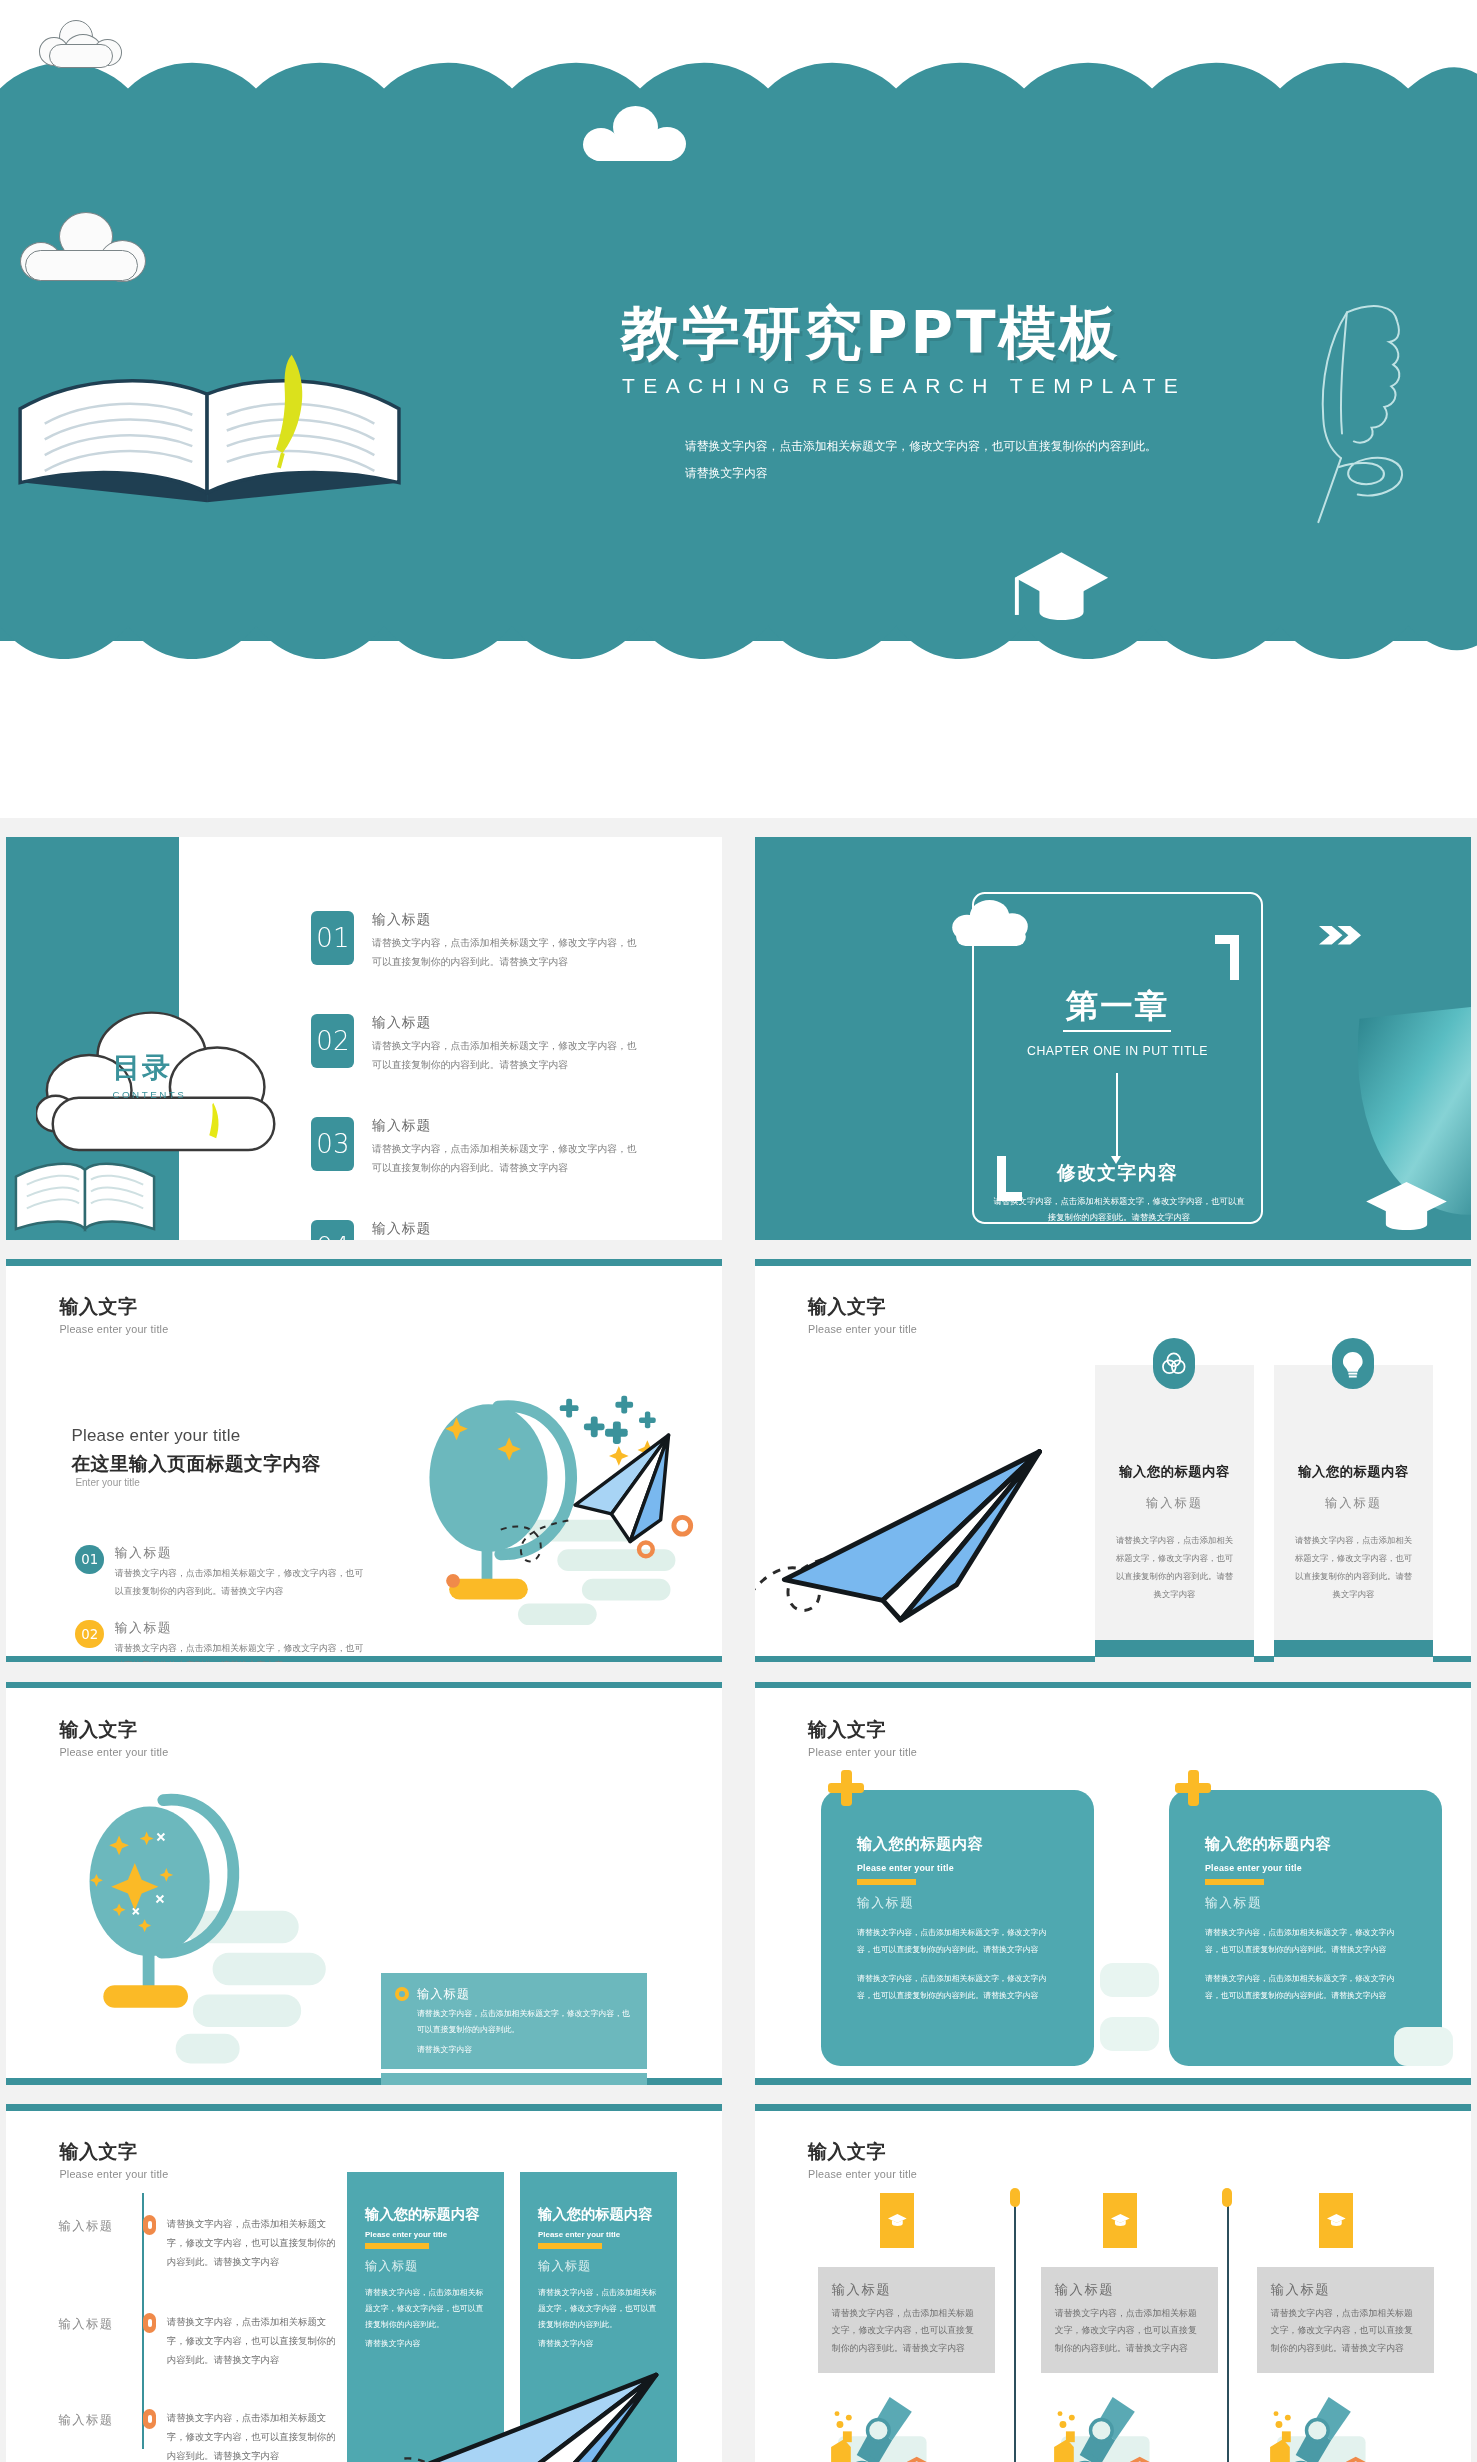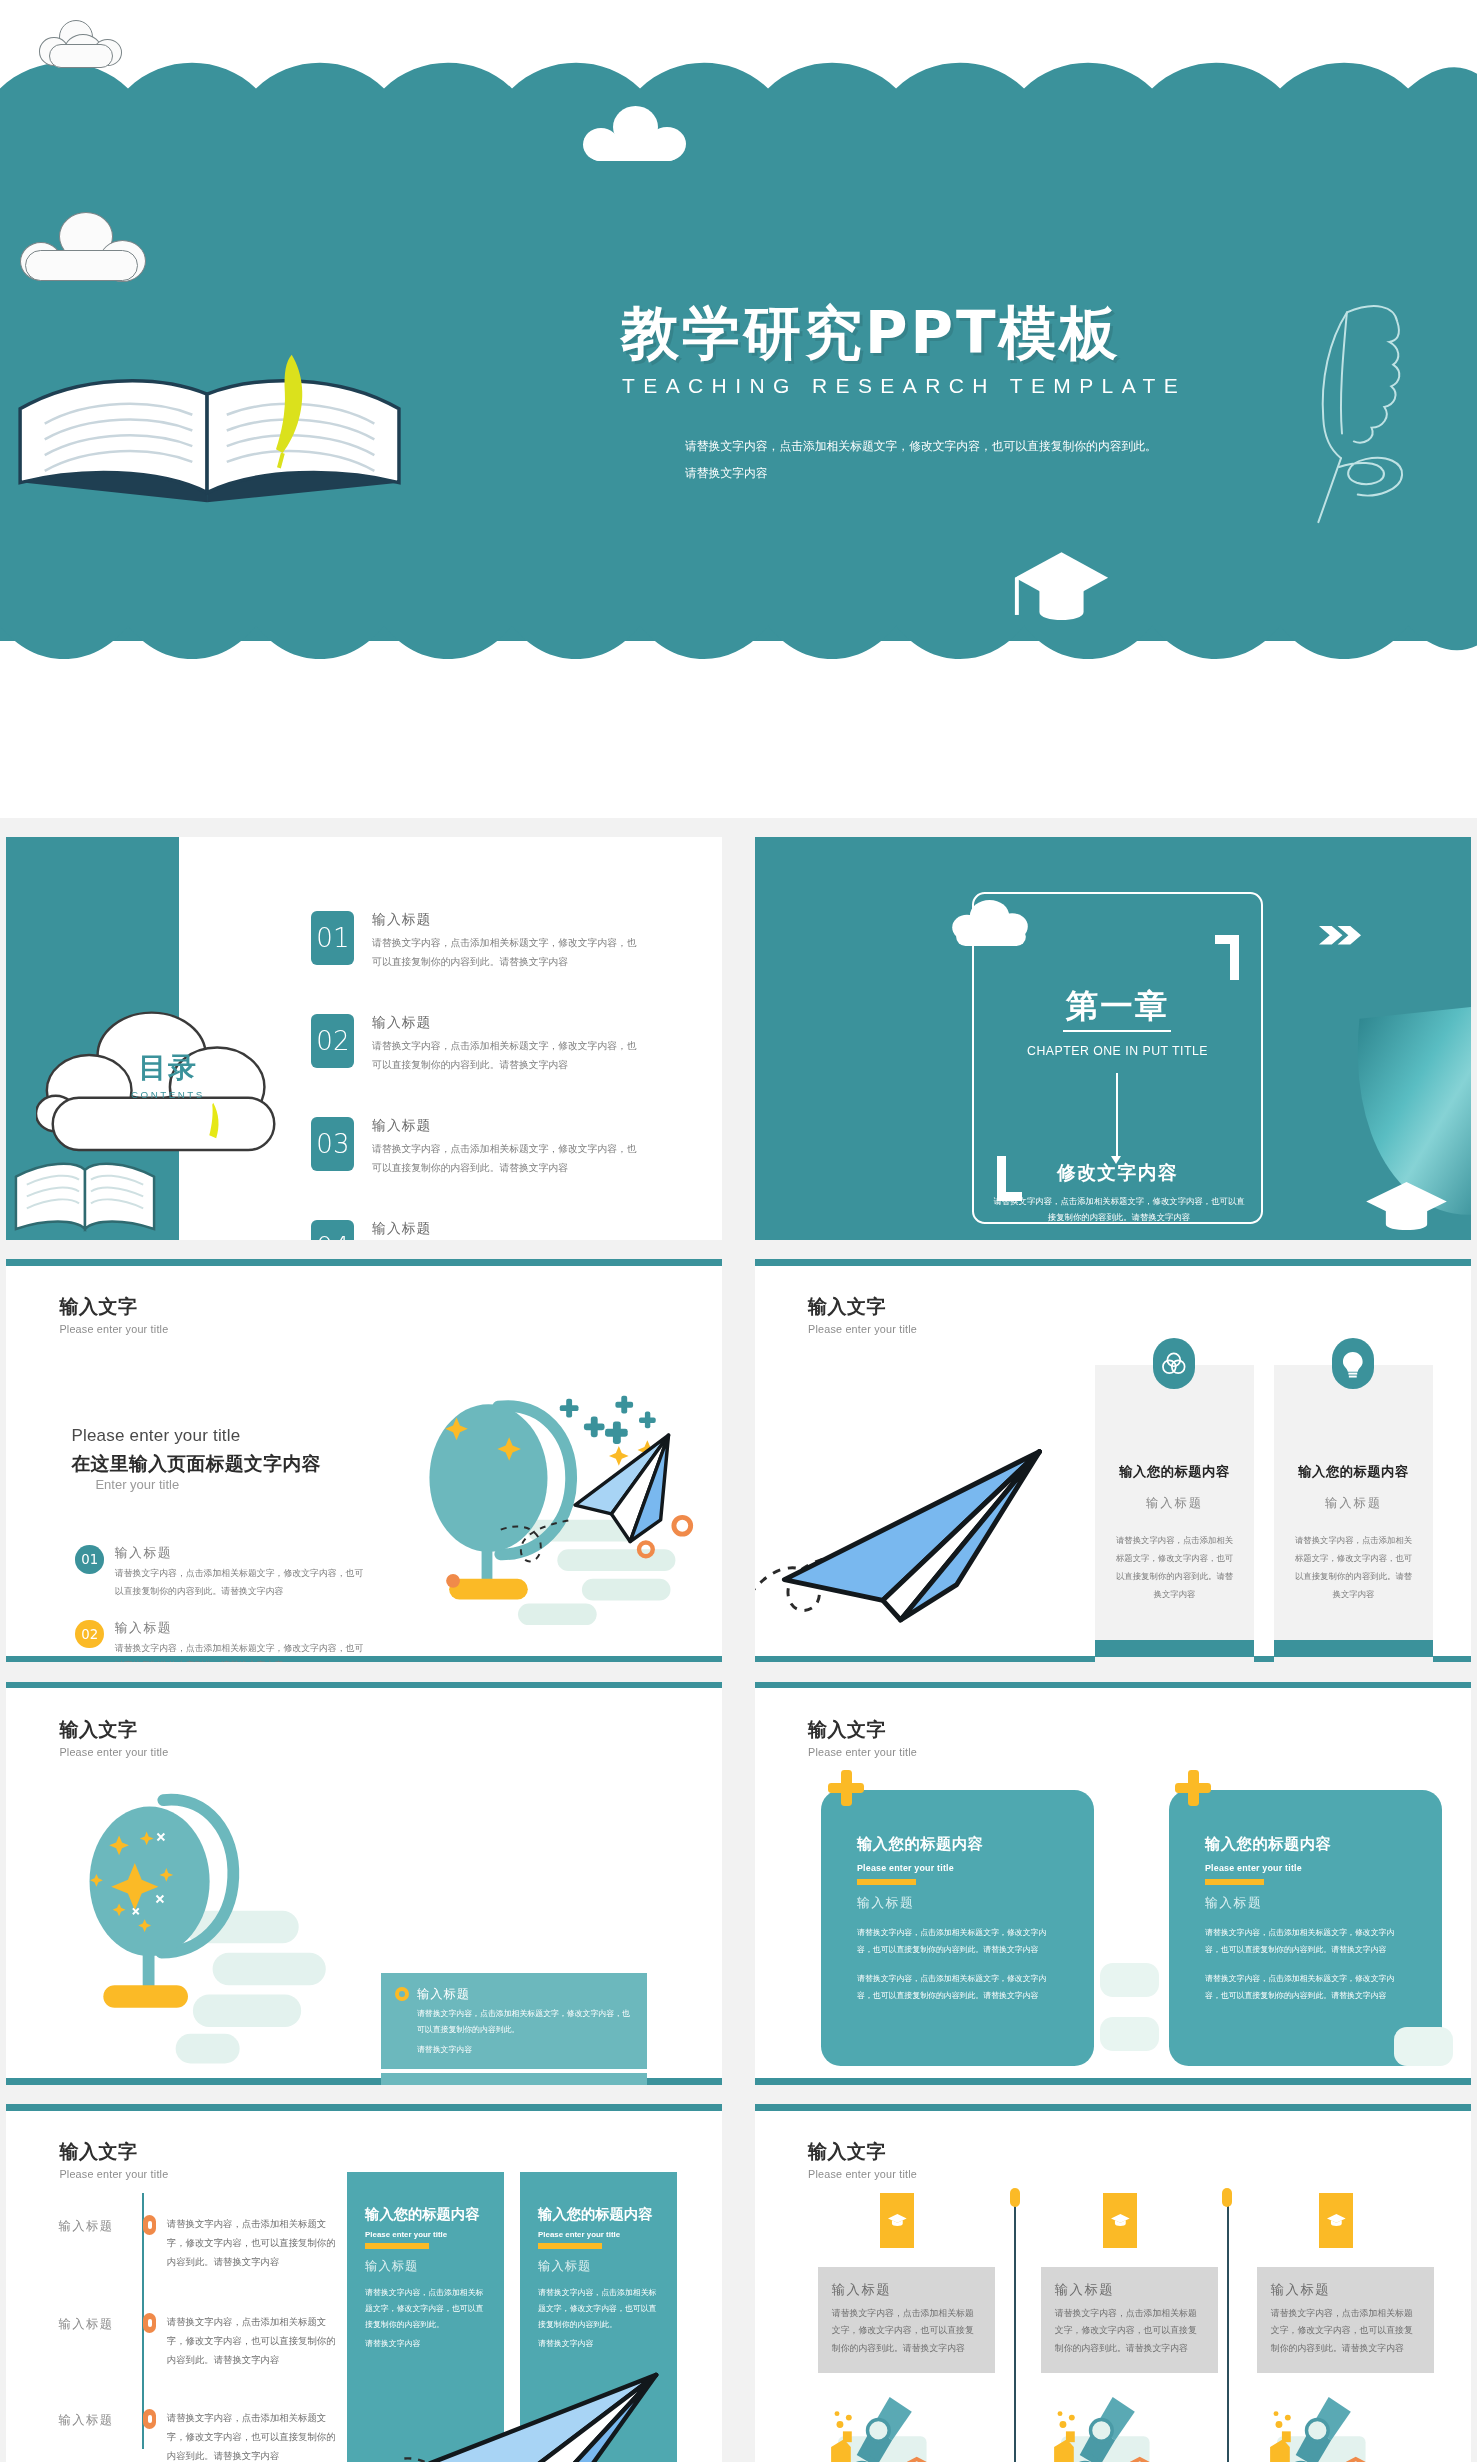--- a/index.html
+++ b/index.html
@@ -65,21 +65,21 @@
   .bar-bot { position: absolute; left: 0; bottom: 0; width: 100%; height: 6.4px; background: #3b929b; }
 
   
   .hd { position: absolute; left: 53px; top: 35px; }
   .hd .cn { font-size: 19px; font-weight: bold; color: #2e2e2e; letter-spacing: 0.5px; }
   .hd .en { font-size: 10.8px; color: #8c8c8c; margin-top: 3px; letter-spacing: 0.2px; }
 
   
   .s2-left { position: absolute; left: 0; top: 0; width: 173px; height: 100%; background: #3b929b; }
   .s2-cloud { position: absolute; left: 29.5px; top: 167px; width: 256px; height: 163px; }
-  .s2-cloud-label { position: absolute; left: 117px; top: 212px; text-align: center; width: 89px; z-index: 4; }
+  .s2-cloud-label { position: absolute; left: 106px; top: 212px; width: 89px; z-index: 4; }
   .s2-cloud-label .cn { font-size: 28px; font-weight: bold; color: #3b929b; letter-spacing: 1.5px; }
   .s2-cloud-label .en { font-size: 9.8px; color: #3b929b; letter-spacing: 2.5px; margin-top: 2px; }
   .s2-book { position: absolute; left: 4.9px; bottom: 3.9px; width: 148px; height: 89px; }
   .toc-list { position: absolute; left: 305px; top: 74px; width: 389px; }
   .toc-item { display: flex; gap: 17.7px; margin-bottom: 43px; }
   .toc-num {
     width: 43px; height: 54px; background: #3b929b; border-radius: 5.9px; flex: 0 0 43px;
     color: #ffffff; font-size: 26px; display: flex; align-items: center; justify-content: center;
     font-family: "DejaVu Sans", sans-serif; font-weight: 300;
   }
@@ -127,21 +127,21 @@
   .circ-num {
     width: 28.6px; height: 28.6px; border-radius: 50%; color: #fff; display: flex;
     align-items: center; justify-content: center; font-size: 13.3px;
     font-family: "DejaVu Sans", sans-serif; flex: 0 0 28.6px;
   }
 
   
   .s4-main { position: absolute; left: 65px; top: 167px; }
   .s4-main .e1 { font-size: 17px; color: #4a4a4a; font-weight: 300; letter-spacing: 0.2px; }
   .s4-main .c1 { font-size: 18.7px; color: #2c2c2c; font-weight: bold; line-height: 1.35; margin-top: 4.9px; letter-spacing: 0.5px; }
-  .s4-main .e2 { font-size: 13px; color: #9a9a9a; display: inline-block; margin-left: 24px; font-weight: 300; }
+  .s4-main .e2 { font-size: 10px; color: #9a9a9a; display: inline-block; margin-left: 4px; font-weight: 300; }
   .s4-list { position: absolute; left: 69px; top: 286px; width: 315px; }
   .s4-item { display: flex; gap: 10.8px; margin-bottom: 19.7px; }
   .s4-item .t { font-size: 12.8px; color: #7d7d7d; letter-spacing: 1.5px; }
   .s4-item .d { font-size: 8.9px; color: #7d7d7d; line-height: 1.95; width: 256px; margin-top: 3px; }
   .s4-globe { position: absolute; left: 389px; top: 113px; width: 305px; height: 276px; }
 
   
   .s5-plane { position: absolute; left: -9.8px; top: 158px; width: 325px; height: 212px; }
   .s5-card { position: absolute; top: 106px; width: 159px; height: 330px; background: #f2f2f2; }
   .s5-card.a { left: 340px; }

